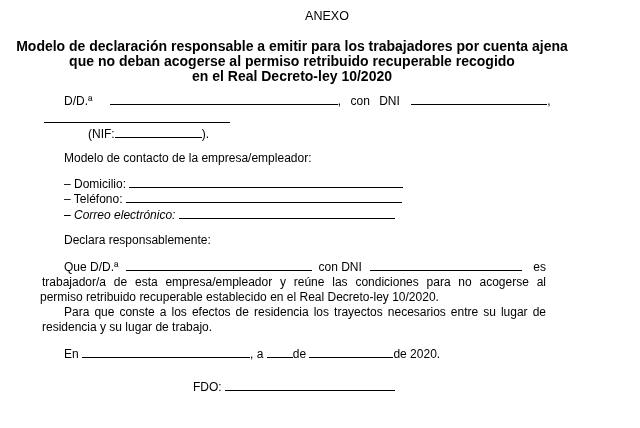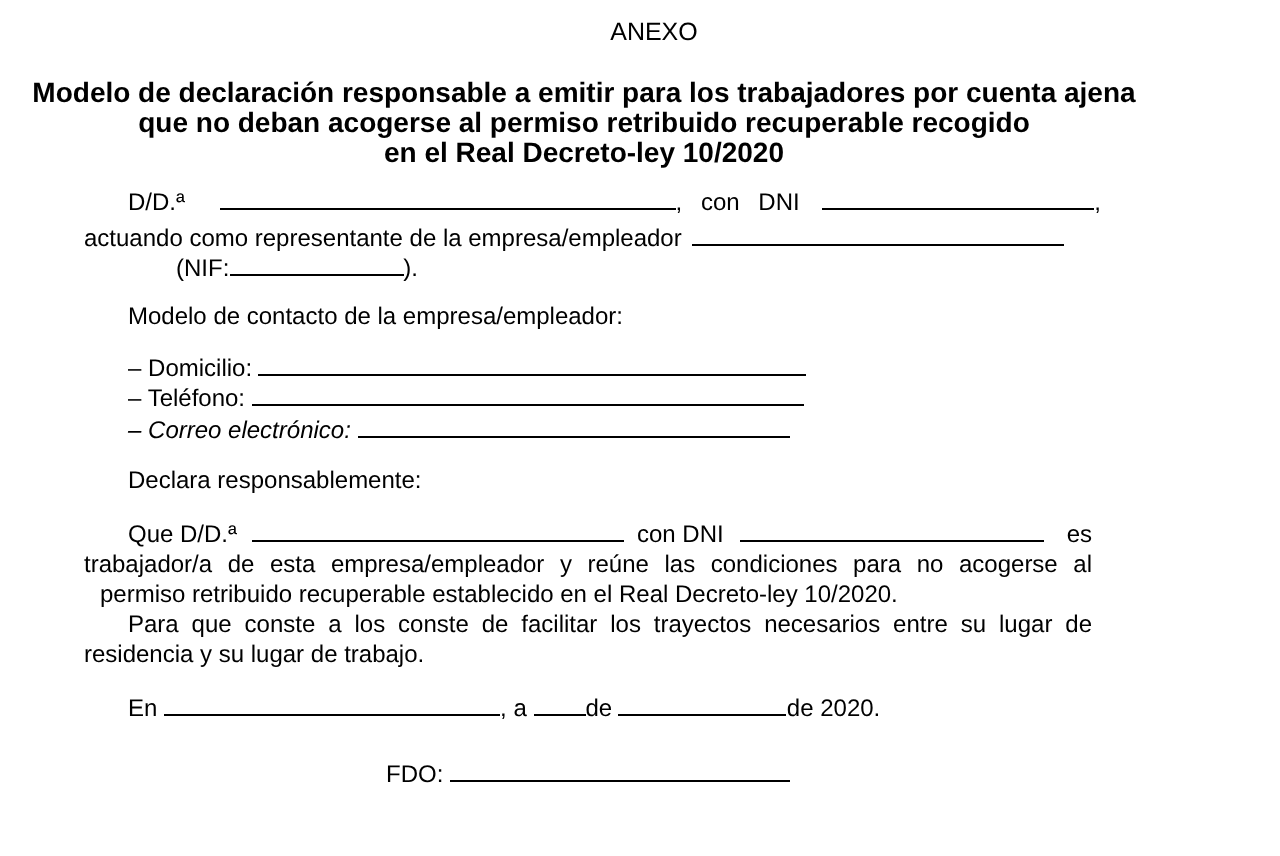--- a/index.html
+++ b/index.html
@@ -22,21 +22,20 @@
   <div class="abs title" style="top:54px;">que no deban acogerse al permiso retribuido recuperable recogido</div>
   <div class="abs title" style="top:69px;">en el Real Decreto-ley 10/2020</div>
 
   <div class="abs" style="top:93px; left:64px;">
     <span>D/D.ª</span>
     <span class="blank" style="width:228px; margin-left:14px;"></span><span style="word-spacing:6px;text-align:center;">, con DNI</span>
     <span class="blank" style="width:136px; margin-left:8px;"></span><span>,</span>
   </div>
 
   <div class="abs" style="top:111px; left:42px;">
-    <span>actuando como representante de la empresa/empleador</span>
     <span class="blank" style="width:186px; margin-left:2px;"></span>
   </div>
 
   <div class="abs" style="top:126px; left:42px;margin-left:46px;">
     <span>(NIF:</span><span class="blank" style="width:87px;"></span><span>).</span>
   </div>
 
   <div class="abs" style="top:151px; left:64px;">Modelo de contacto de la empresa/empleador:</div>
 
   <div class="abs" style="top:176px; left:64px;">
@@ -60,22 +59,22 @@
   <div class="abs" style="top:259px; left:64px; width:482px; display:flex; align-items:baseline;text-align:center;">
     <span>Que D/D.ª</span>
     <span class="blank" style="width:186px; margin-left:8px; margin-right:6px;"></span>
     <span>con DNI</span>
     <span class="blank" style="width:152px; margin-left:8px;"></span>
     <span style="flex:1"></span>
     <span>es</span>
   </div>
 
   <div class="abs just" style="top:275px;">trabajador/a de esta empresa/empleador y reúne las condiciones para no acogerse al</div>
-  <div class="abs" style="top:290px; left:50px;">permiso retribuido recuperable establecido en el Real Decreto-ley 10/2020.</div>
-  <div class="abs just" style="top:305px; left:64px; width:482px;">Para que conste a los conste de facilitar los trayectos necesarios entre su lugar de</div>
+  <div class="abs" style="top:290px; left:40px;">permiso retribuido recuperable establecido en el Real Decreto-ley 10/2020.</div>
+  <div class="abs just" style="top:305px; left:64px; width:482px;">Para que conste a los efectos de residencia los trayectos necesarios entre su lugar de</div>
   <div class="abs" style="top:320px; left:42px;">residencia y su lugar de trabajo.</div>
 
   <div class="abs" style="top:346px; left:64px;">
     <span>En</span>
     <span class="blank" style="width:168px;"></span><span>, a</span>
     <span class="blank" style="width:26px;"></span><span>de</span>
     <span class="blank" style="width:84px;"></span><span>de 2020.</span>
   </div>
 
   <div class="abs" style="top:379px; left:193px;">

